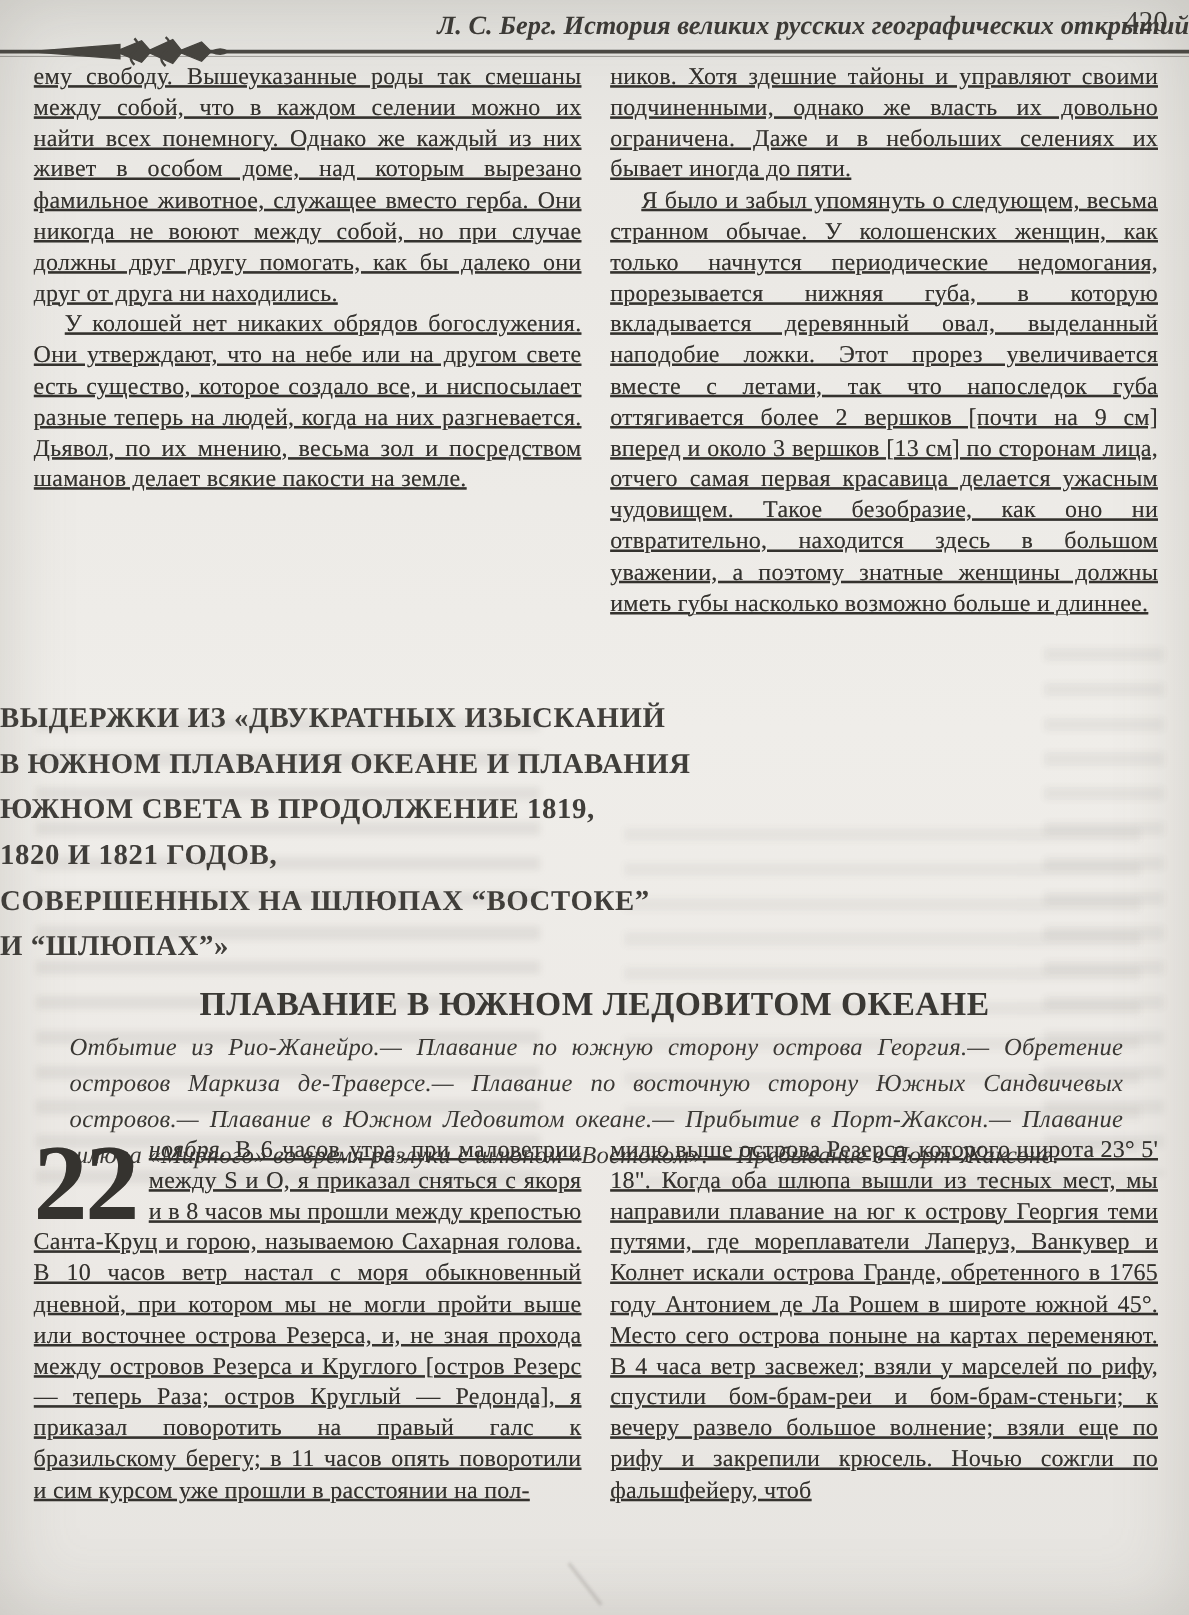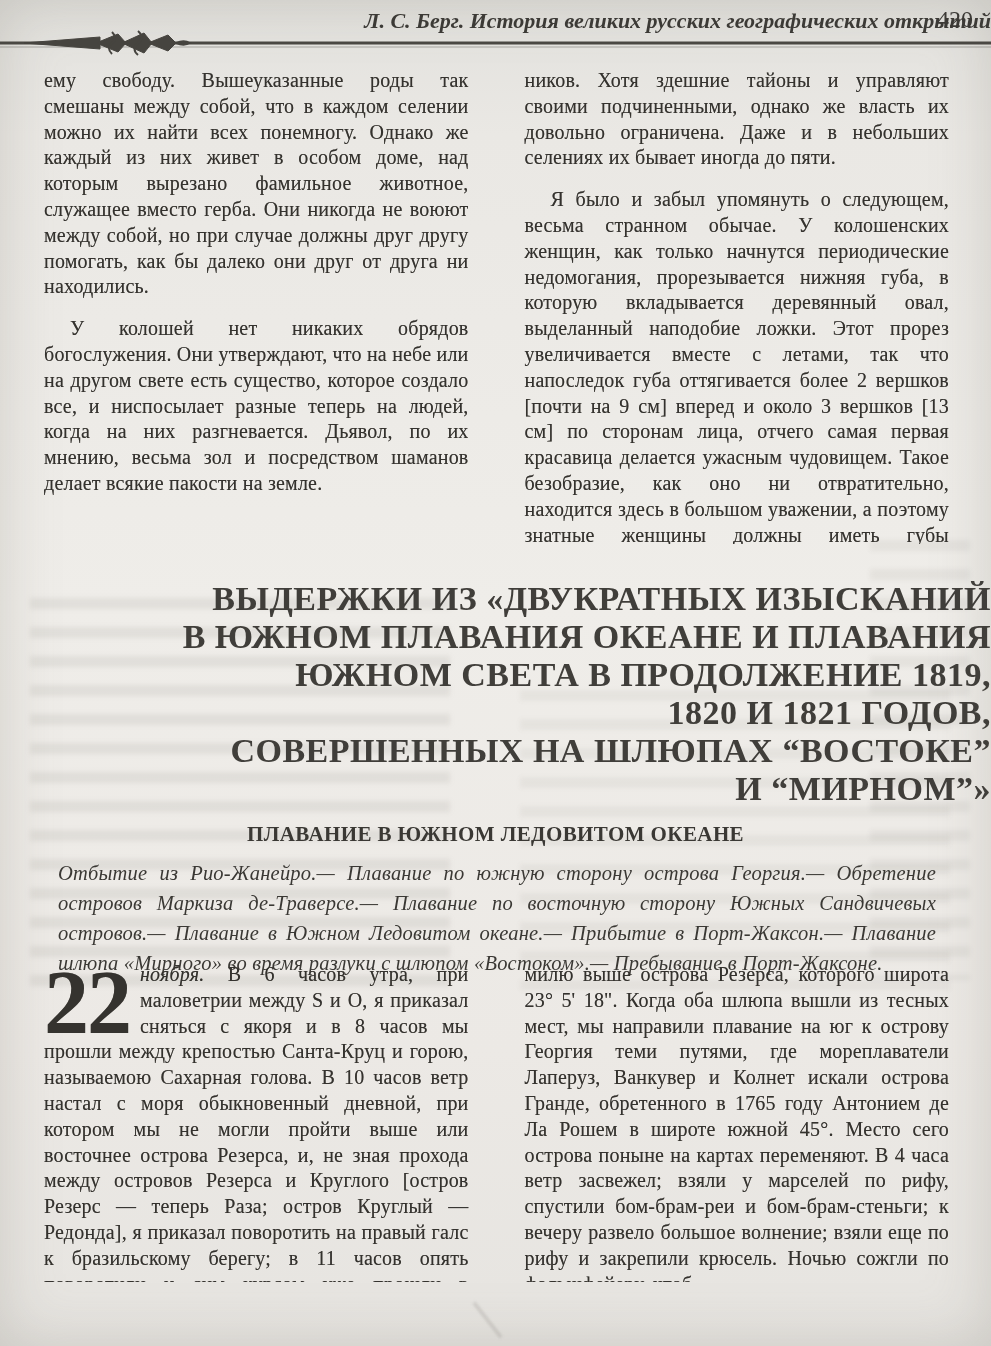--- a/index.html
+++ b/index.html
@@ -21,37 +21,37 @@
   }
   .page-number{
     position:absolute;top:6px;right:18px;
     font-size:24px;font-weight:normal;font-style:normal;color:#3c3a36;
   }
   .header-rule{position:absolute;top:26px;left:0;width:991px;height:34px;}
   
   .cols{position:absolute;left:28px;width:937px;display:flex;gap:24px;}
   .col{flex:1;text-align:justify;font-size:20px;line-height:25.8px;letter-spacing:0.2px;
        text-shadow:0 0 0.5px rgba(70,66,60,0.55);}
-  .col p{margin:16px;}
+  .col p{margin:0;text-decoration:underline;}
   .col p.indent{text-indent:26px;}
   .top-cols{top:52px;height:492px;overflow:hidden;}
   .bottom-cols{top:946px;height:336px;overflow:hidden;}
   
   .author{
     position:absolute;top:540px;left:0;width:100%;text-align:center;
     font-size:25px;font-weight:bold;font-style:italic;color:#3a3834;
   }
   .main-title{
-    position:absolute;top:580px;left:0;width:100%;text-align:right;
-    font-size:34px;font-weight:bold;line-height:38px;color:#403e3a;
+    position:absolute;top:580px;left:0;width:100%;text-align:left;
+    font-size:24px;font-weight:bold;line-height:38px;color:#403e3a;
     letter-spacing:0.5px;
   }
   .chapter-heading{
     position:absolute;top:822px;left:0;width:100%;text-align:center;
-    font-size:21px;font-weight:bold;color:#3a3834;letter-spacing:0.4px;
+    font-size:28px;font-weight:bold;color:#3a3834;letter-spacing:0.4px;
   }
   .abstract{
     position:absolute;top:858px;left:58px;width:878px;
     font-size:20.5px;font-style:italic;line-height:30px;text-align:justify;
     color:#3a3834;letter-spacing:0.2px;
   }
   
   .dropcap{
     float:left;font-size:90px;line-height:70px;font-weight:bold;
     margin:6px 10px 0 0;color:#35332f;letter-spacing:-2px;
@@ -105,21 +105,21 @@
       <p class="indent">Я было и забыл упомянуть о следующем, весьма странном обычае. У колошенских женщин, как только начнутся периодические недомогания, прорезывается нижняя губа, в которую вкладывается деревянный овал, выделанный наподобие ложки. Этот прорез увеличивается вместе с летами, так что напоследок губа оттягивается более 2 вершков [почти на 9 см] вперед и около 3 вершков [13 см] по сторонам лица, отчего самая первая красавица делается ужасным чудовищем. Такое безобразие, как оно ни отвратительно, находится здесь в большом уважении, а поэтому знатные женщины должны иметь губы насколько возможно больше и длиннее.</p>
     </div>
   </div>
 
   <div class="main-title">
     <div>ВЫДЕРЖКИ ИЗ «ДВУКРАТНЫХ ИЗЫСКАНИЙ</div>
     <div>В ЮЖНОМ ПЛАВАНИЯ ОКЕАНЕ И ПЛАВАНИЯ</div>
     <div>ЮЖНОМ СВЕТА В ПРОДОЛЖЕНИЕ 1819,</div>
     <div>1820 И 1821 ГОДОВ,</div>
     <div>СОВЕРШЕННЫХ НА ШЛЮПАХ “ВОСТОКЕ”</div>
-    <div>И “МИРНОМ”»</div>
+    <div>И “ШЛЮПАХ”»</div>
   </div>
 
   <div class="chapter-heading">ПЛАВАНИЕ В ЮЖНОМ ЛЕДОВИТОМ ОКЕАНЕ</div>
 
   <div class="abstract">Отбытие из Рио-Жанейро.— Плавание по южную сторону острова Георгия.— Обретение островов Маркиза де-Траверсе.— Плавание по восточную сторону Южных Сандвичевых островов.— Плавание в Южном Ледовитом океане.— Прибытие в Порт-Жаксон.— Плавание шлюпа «Мирного» во время разлуки с шлюпом «Востоком».— Пребывание в Порт-Жаксоне.</div>
 
   <div class="cols bottom-cols">
     <div class="col">
       <p><span class="dropcap">22</span><span class="lead-italic">ноября.</span> <span>В 6 часов утра, при маловетрии между S и O, я приказал сняться с якоря и в 8 часов мы прошли между крепостью Санта-Круц и горою, называемою Сахарная голова. В 10 часов ветр настал с моря обыкновенный дневной, при котором мы не могли пройти выше или восточнее острова Резерса, и, не зная прохода между островов Резерса и Круглого [остров Резерс — теперь Раза; остров Круглый — Редонда], я приказал поворотить на правый галс к бразильскому берегу; в 11 часов опять поворотили и сим курсом уже прошли в расстоянии на пол-</span></p>
     </div>

